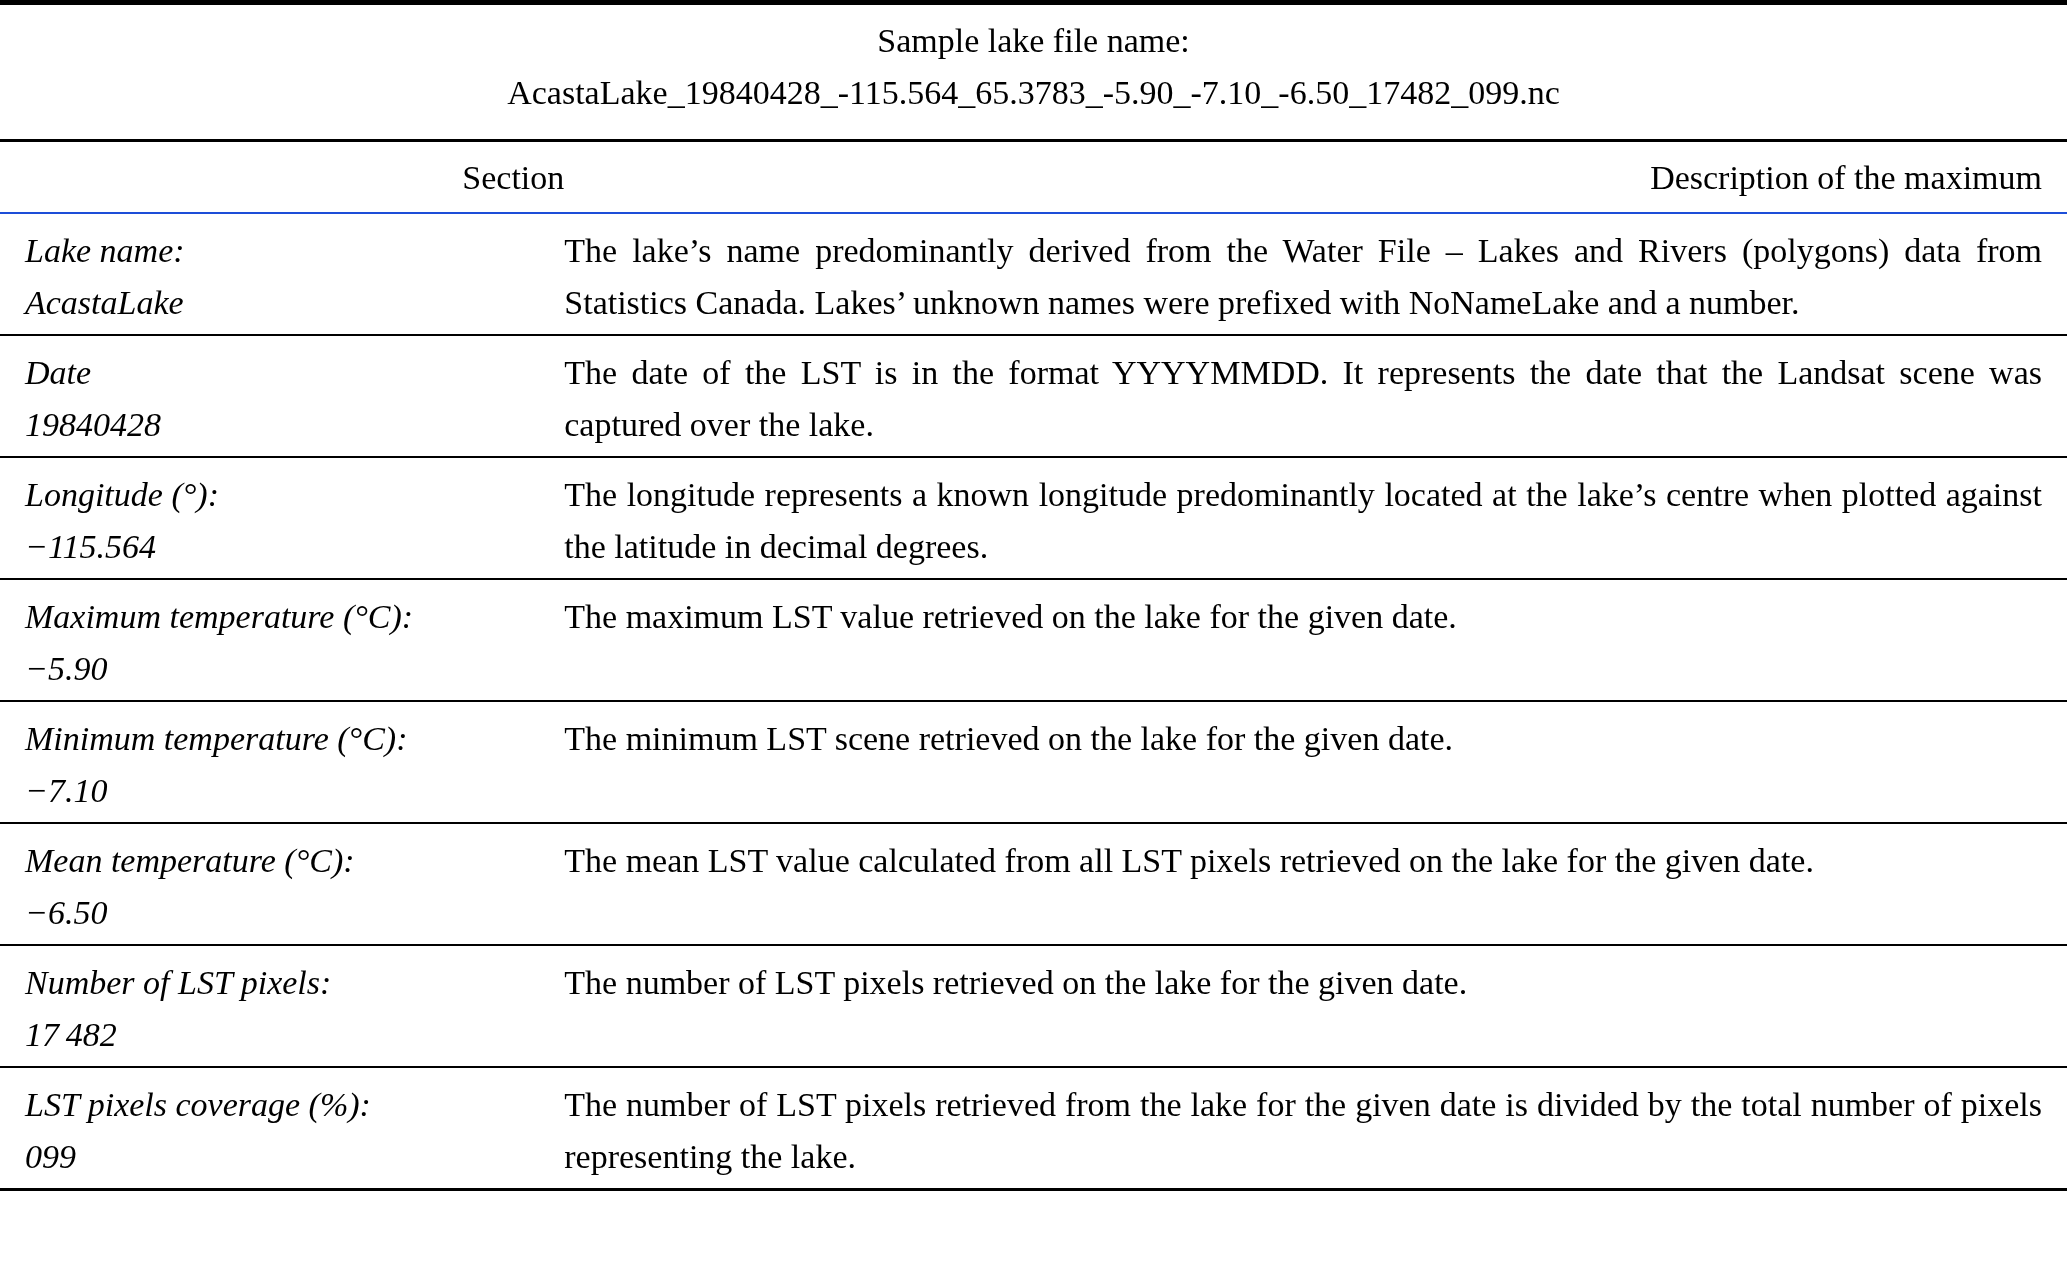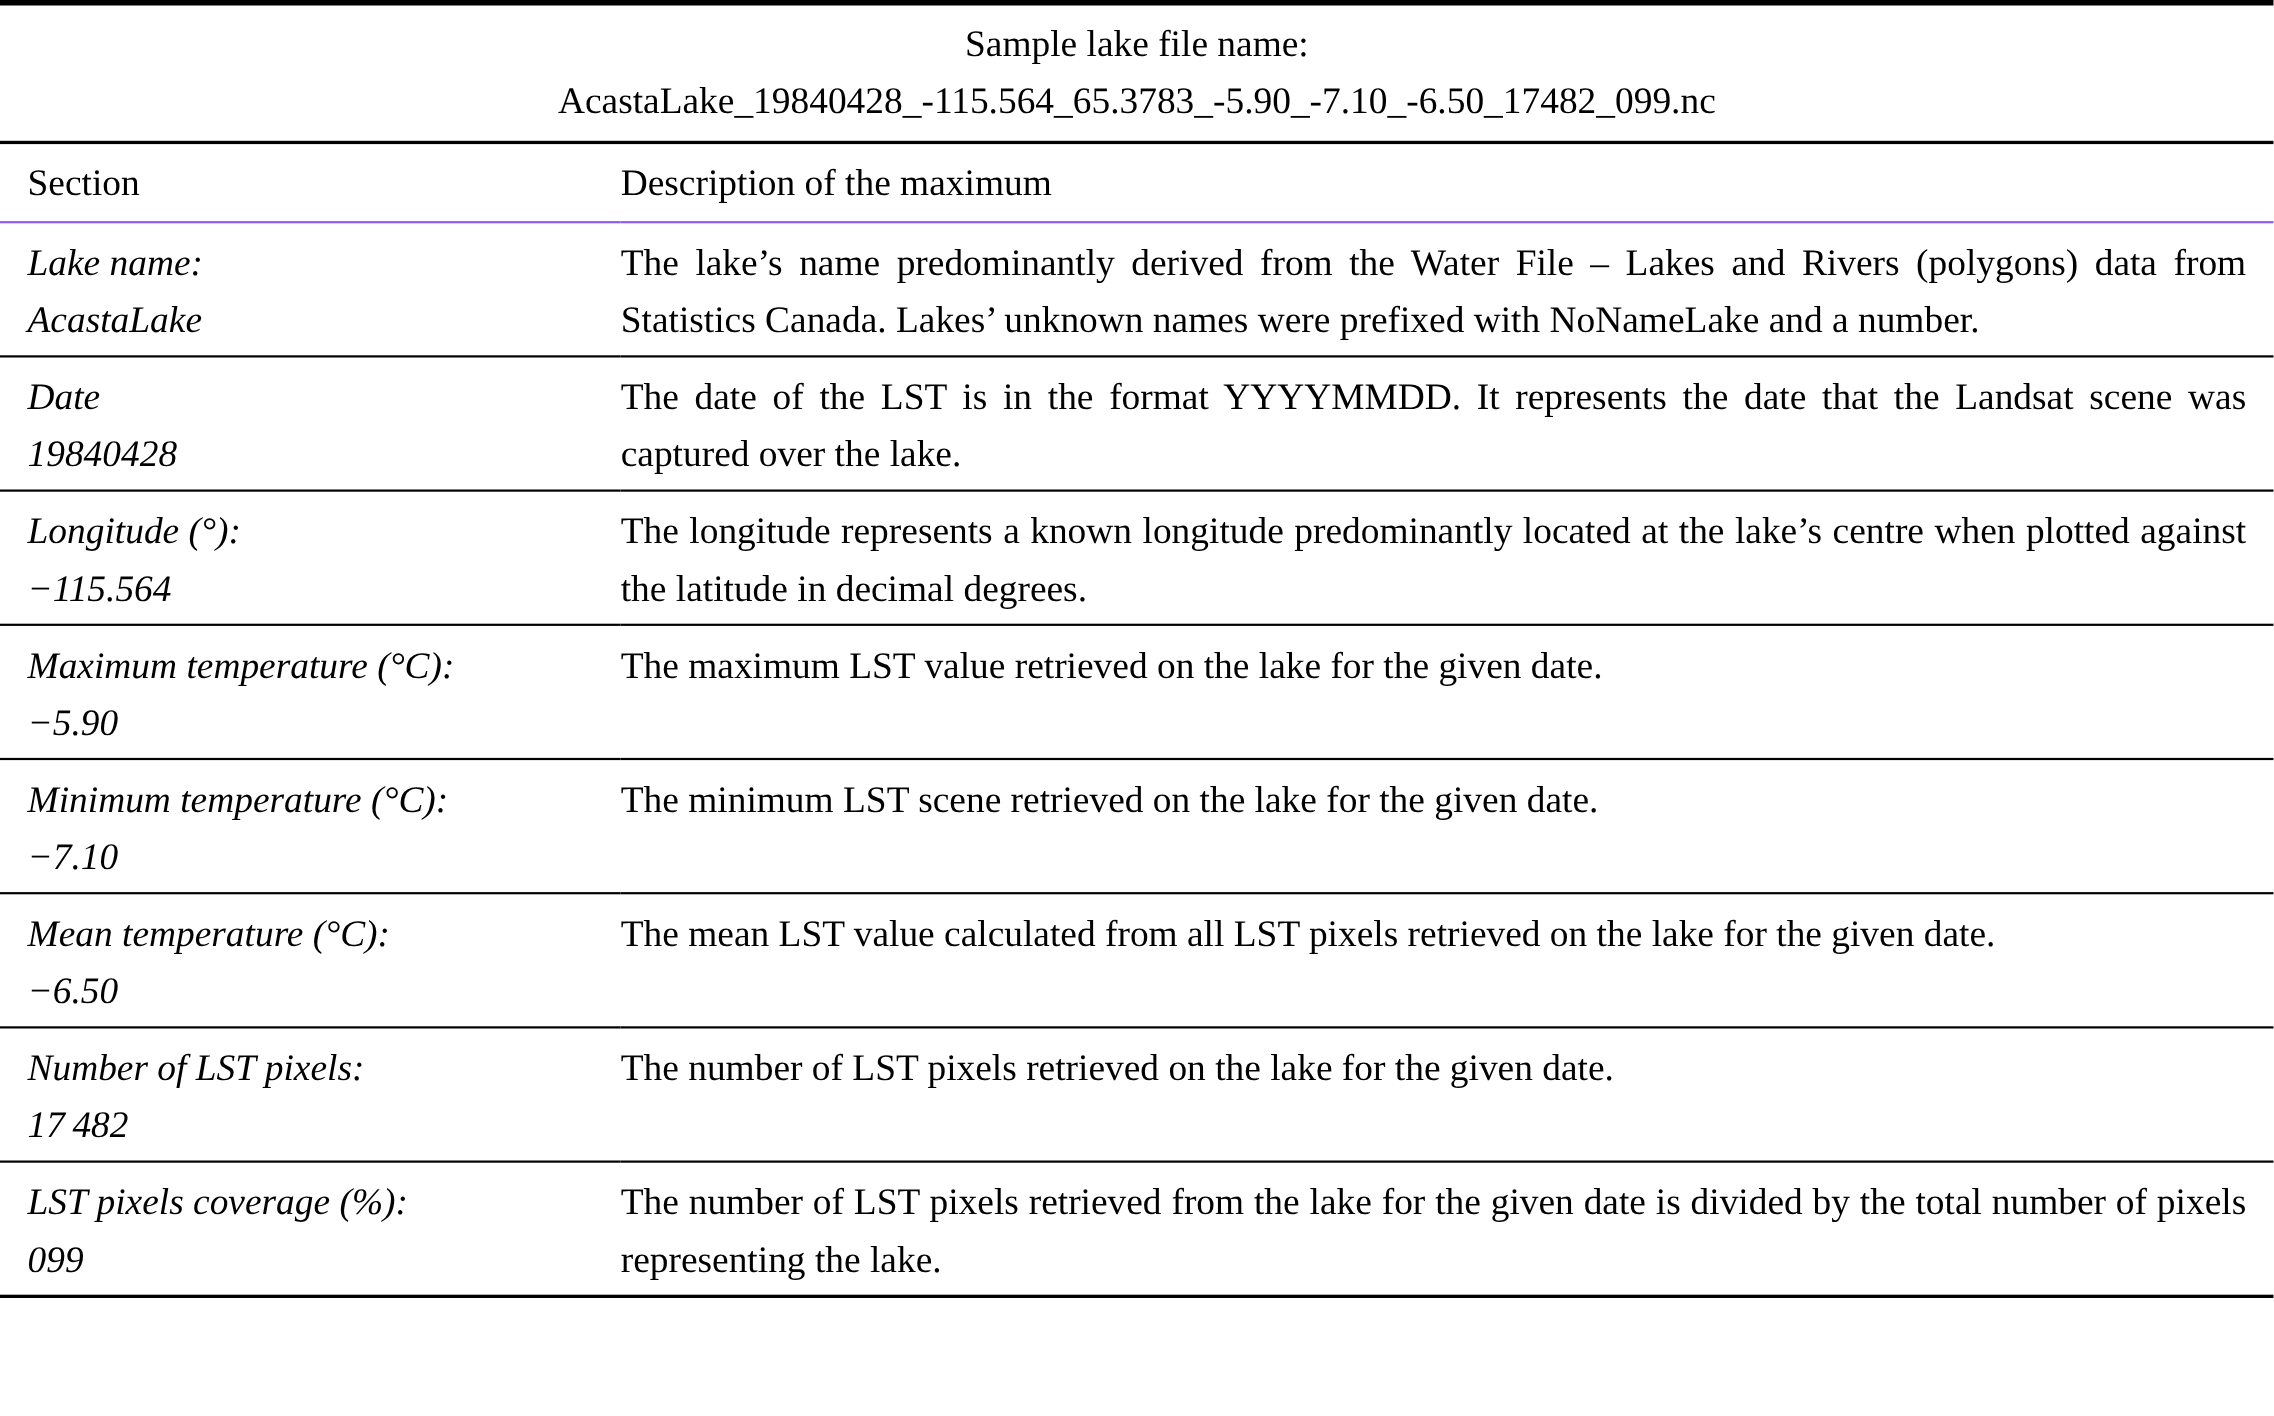--- a/index.html
+++ b/index.html
@@ -14,41 +14,41 @@
     font-size: 34px;
     line-height: 52px;
   }
   .table-wrap {
     width: 2067px;
     border-top: 5px solid #000000;
     border-bottom: 3px solid #000000;
   }
   .caption-block {
     text-align: center;
-    padding: 10px 0 9px 0;
+    padding: 10px 0 20px 0;
     border-bottom: 3px solid #000000;
   }
   .caption-line {
     line-height: 52px;
   }
   table.lake-table {
     width: 100%;
     border-collapse: collapse;
     table-layout: fixed;
     font-size: 34px;
     line-height: 52px;
   }
   col.col-section     { width: 27.3%; }
   col.col-description { width: 72.7%; }
   thead th {
-    text-align: left;
+    text-align: right;
     font-weight: normal;
     vertical-align: top;
     padding: 10px 0 8px 0;
-    border-bottom: 2px solid #8b5cf6;
+    border-bottom: 2px solid #1d4ed8;
   }
   thead th.section-h     { padding-left: 25px; }
   thead th.description-h { padding-right: 25px; }
   tbody td {
     vertical-align: top;
     padding: 11px 0 5px 0;
     border-bottom: 2px solid #000000;
   }
   tbody tr:last-child td {
     border-bottom: none;

